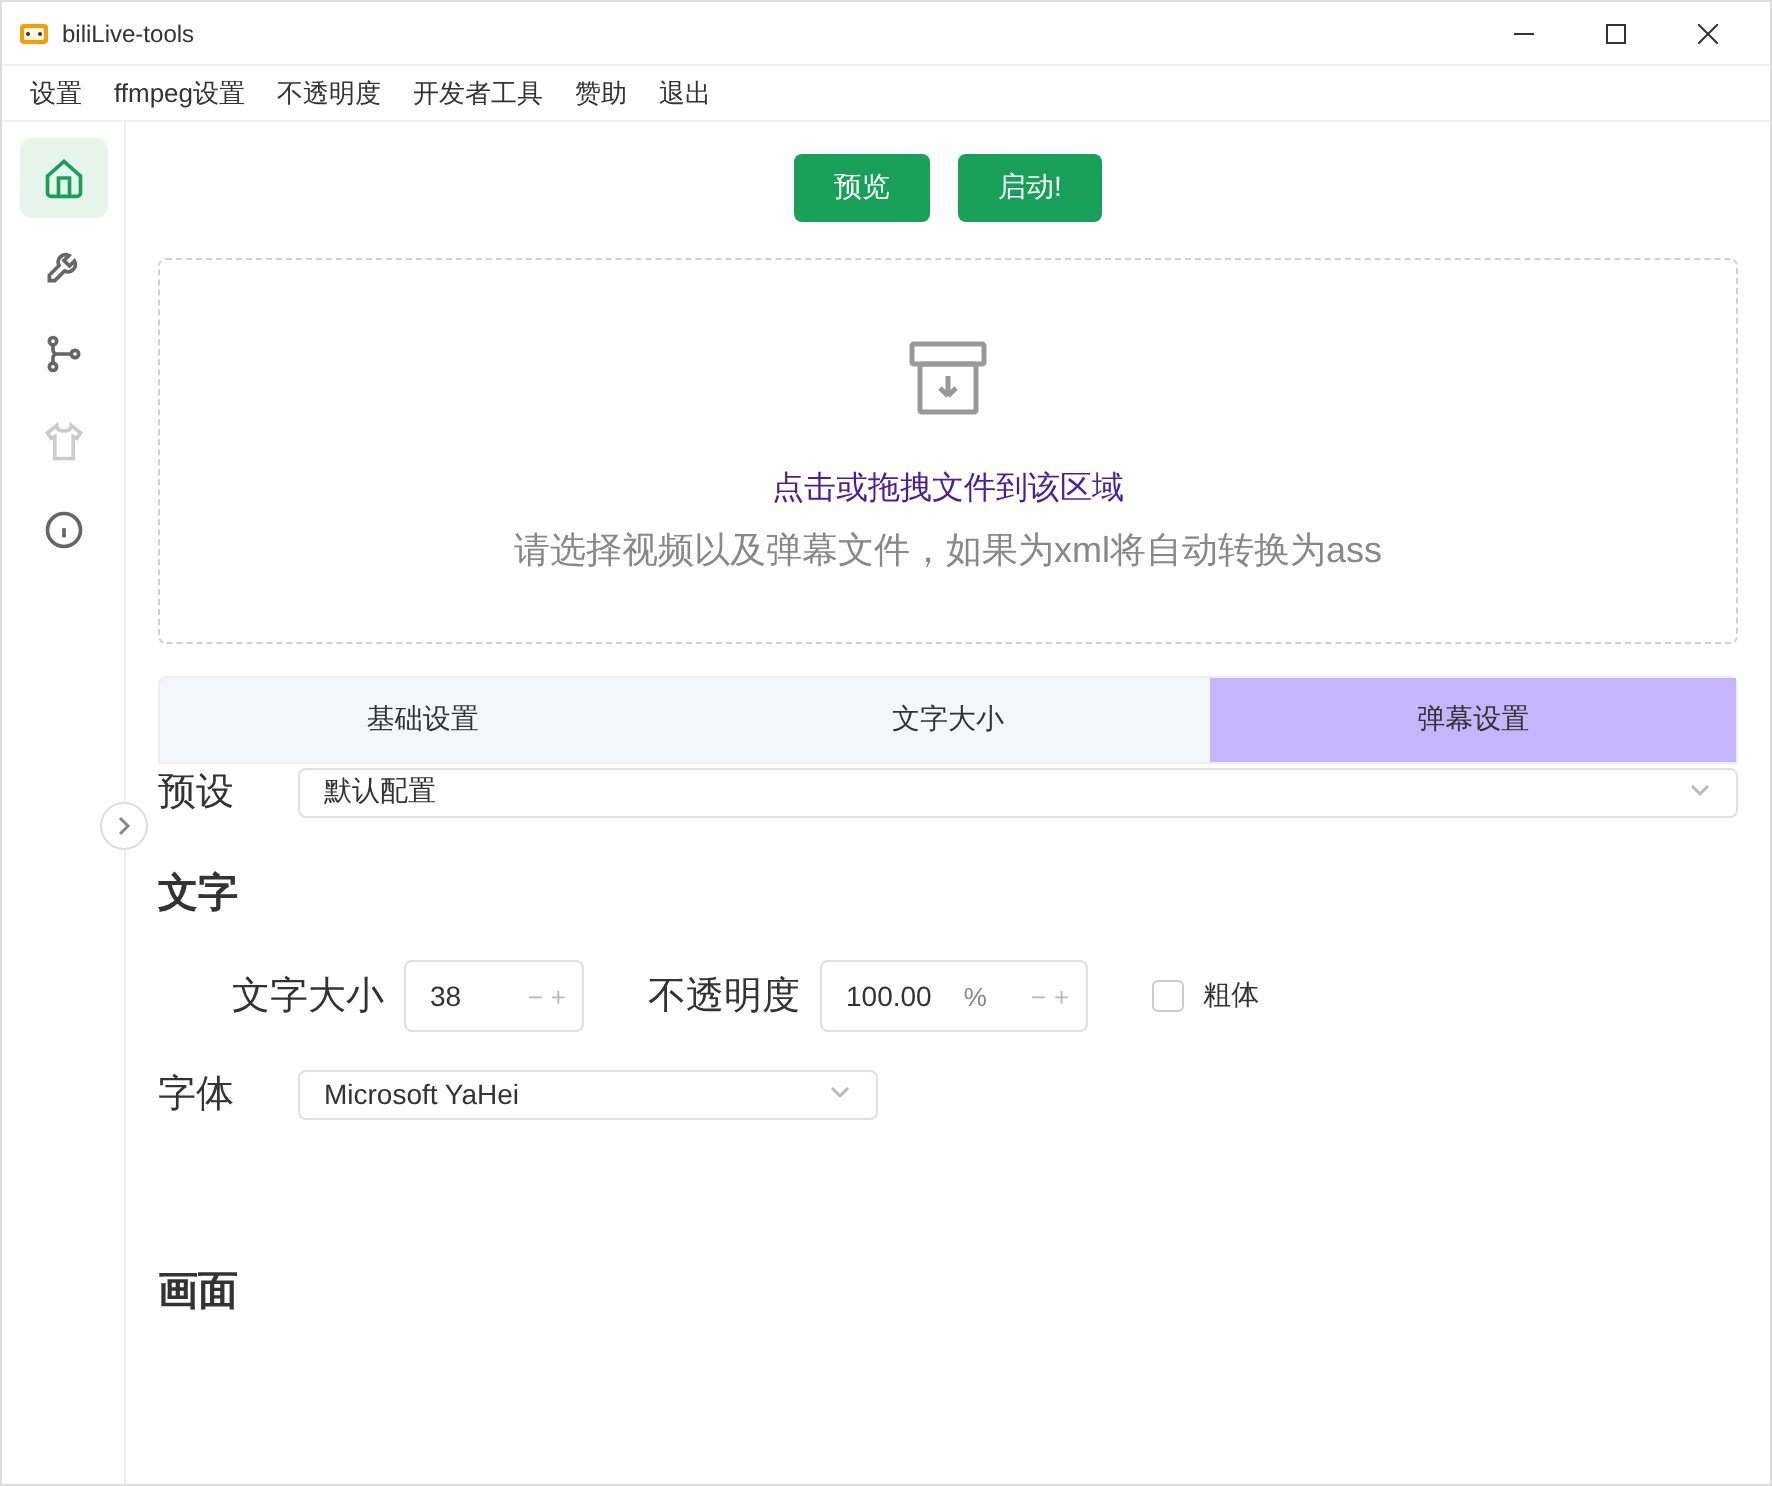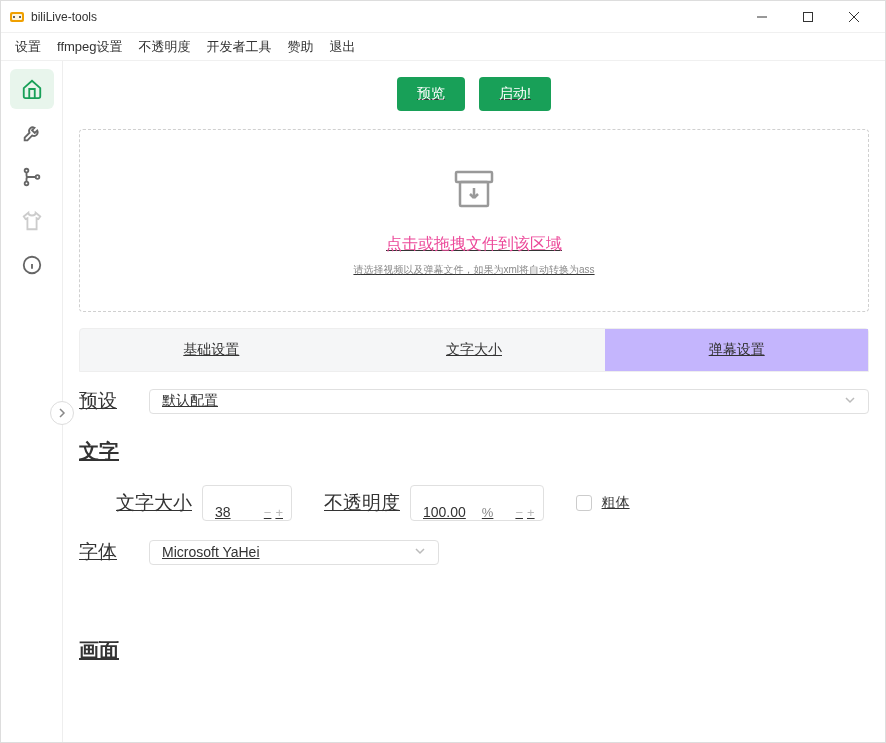--- a/index.html
+++ b/index.html
@@ -10,37 +10,37 @@
 .titlebar .win-controls { display: flex; }
 .titlebar .win-btn { width: 46px; height: 32px; display: flex; align-items: center; justify-content: center; color: #333; cursor: pointer; }
 .menubar { height: 28px; display: flex; align-items: center; padding: 0 6px; font-size: 13px; border-bottom: 1px solid #f0f0f0; }
 .menubar .menu-item { padding: 3px 8px; cursor: pointer; color: #333; }
 .body-area { display: flex; height: calc(100% - 60px); }
 .sidebar { width: 62px; border-right: 1px solid #eee; padding-top: 8px; display: flex; flex-direction: column; align-items: center; gap: 4px; position: relative; }
 .side-item { width: 44px; height: 40px; display: flex; align-items: center; justify-content: center; border-radius: 6px; cursor: pointer; color: #666; }
 .side-item.active { background: #e8f5ec; color: #18a058; }
 .side-item svg { width: 22px; height: 22px; }
 .side-toggle { position: absolute; top: 340px; right: -12px; width: 24px; height: 24px; border: 1px solid #ddd; border-radius: 50%; background: #fff; display: flex; align-items: center; justify-content: center; cursor: pointer; color: #888; }
-.content { flex: 1; padding: 16px 16px 0 16px; overflow-y: auto; text-decoration: underline; }
+.content { flex: 1; padding: 16px 16px 0 16px; overflow-y: auto; }
 .top-buttons { display: flex; justify-content: center; gap: 14px; margin-bottom: 18px; }
 .btn { padding: 8px 20px; border: none; border-radius: 4px; font-size: 14px; cursor: pointer; background: #18a058; color: #fff; }
 .dropzone { border: 1px dashed #d0d0d0; border-radius: 4px; padding: 38px 20px 34px; text-align: center; margin-bottom: 16px; cursor: pointer; }
 .dropzone .dz-icon { margin: 0 auto 24px; width: 48px; height: 42px; color: #999; }
-.dropzone .dz-title { font-size: 16px; color: #ec4899; margin-bottom: 8px; }
-.dropzone .dz-sub { font-size: 10px; color: #888; }
-.tabs { display: flex; background: #f5f6f7; border-radius: 4px 4px 0 0; border: 1px solid #eee; margin-bottom: 16px; }
+.dropzone .dz-title { font-size: 16px; color: #4c1d95; margin-bottom: 8px; }
+.dropzone .dz-sub { font-size: 18px; color: #888; }
+.tabs { display: flex; background: #f5f6f7; border-radius: 4px 4px 0 0; border: 1px solid #eee; margin-bottom: 1px; }
 .tab { flex: 1; text-align: center; padding: 12px 0; cursor: pointer; color: #333; font-size: 14px; }
 .tab.active { background: #c4b5fd; }
 .form-row { display: flex; align-items: center; margin-bottom: 18px; gap: 14px; }
 .label { font-size: 19px; color: #333; min-width: 56px; }
 .select { flex: 1; height: 25px; border: 1px solid #e0e0e0; border-radius: 4px; padding: 0 12px; display: flex; align-items: center; justify-content: space-between; color: #333; cursor: pointer; background: #fff; }
 .select.fixed { width: 290px; flex: none; justify-content: space-between; }
 .select .chev { color: #bbb; }
 .section-title { font-size: 20px; font-weight: 700; margin: 24px 0 20px; color: #333; }
-.num-input { height: 36px; border: 1px solid #e0e0e0; border-radius: 4px; display: flex; align-items: flex-end; padding: 0 8px 0 12px; background: #fff; min-width: 90px; gap: 16px; }
+.num-input { height: 36px; border: 1px solid #e0e0e0; border-radius: 4px; display: flex; align-items: center; padding: 0 8px 0 12px; background: #fff; min-width: 90px; gap: 16px; }
 .num-input.wide { min-width: 120px; }
 .num-input .val { flex: 1; color: #333; }
 .num-input .suffix { color: #888; margin-right: 6px; font-size: 13px; }
 .num-input .spin { display: flex; gap: 4px; color: #bbb; cursor: pointer; font-size: 13px; }
 .checkbox { width: 16px; height: 16px; border: 1px solid #ccc; border-radius: 3px; background: #fff; cursor: pointer; }
 .field-group { display: flex; align-items: center; gap: 10px; margin-left: 37px; }
 .gap-lg { margin-left: 18px; }
 </style>
 </head>
 <body>

